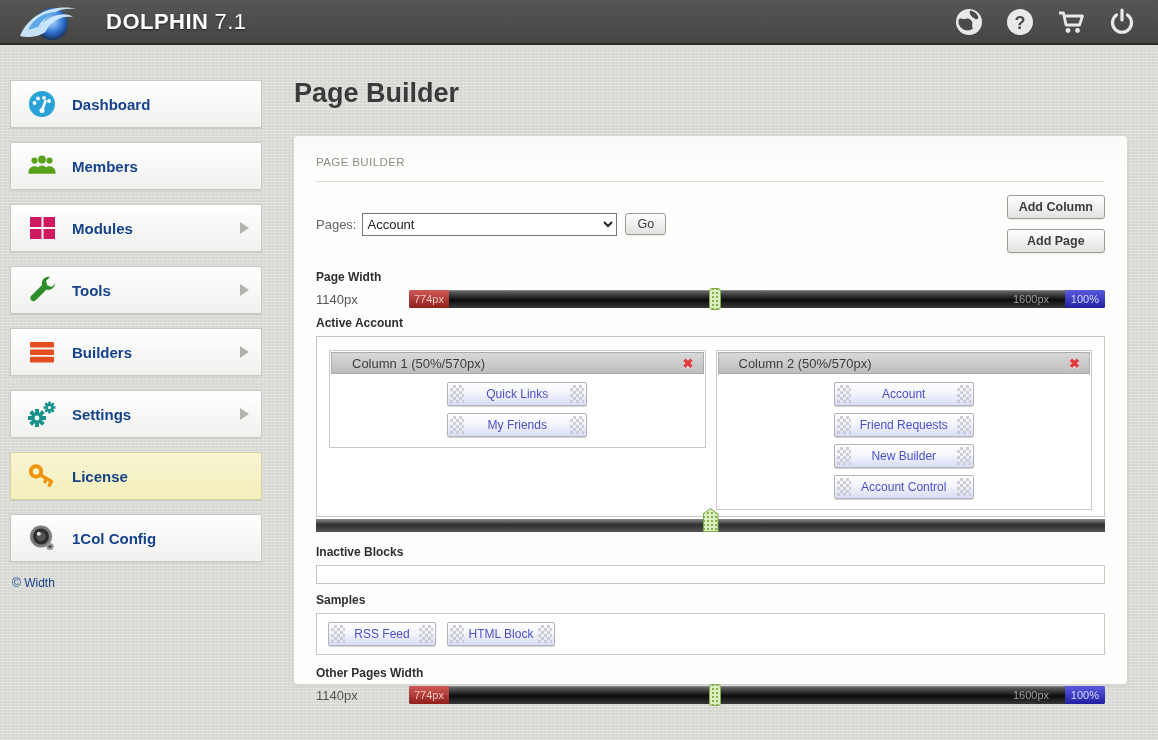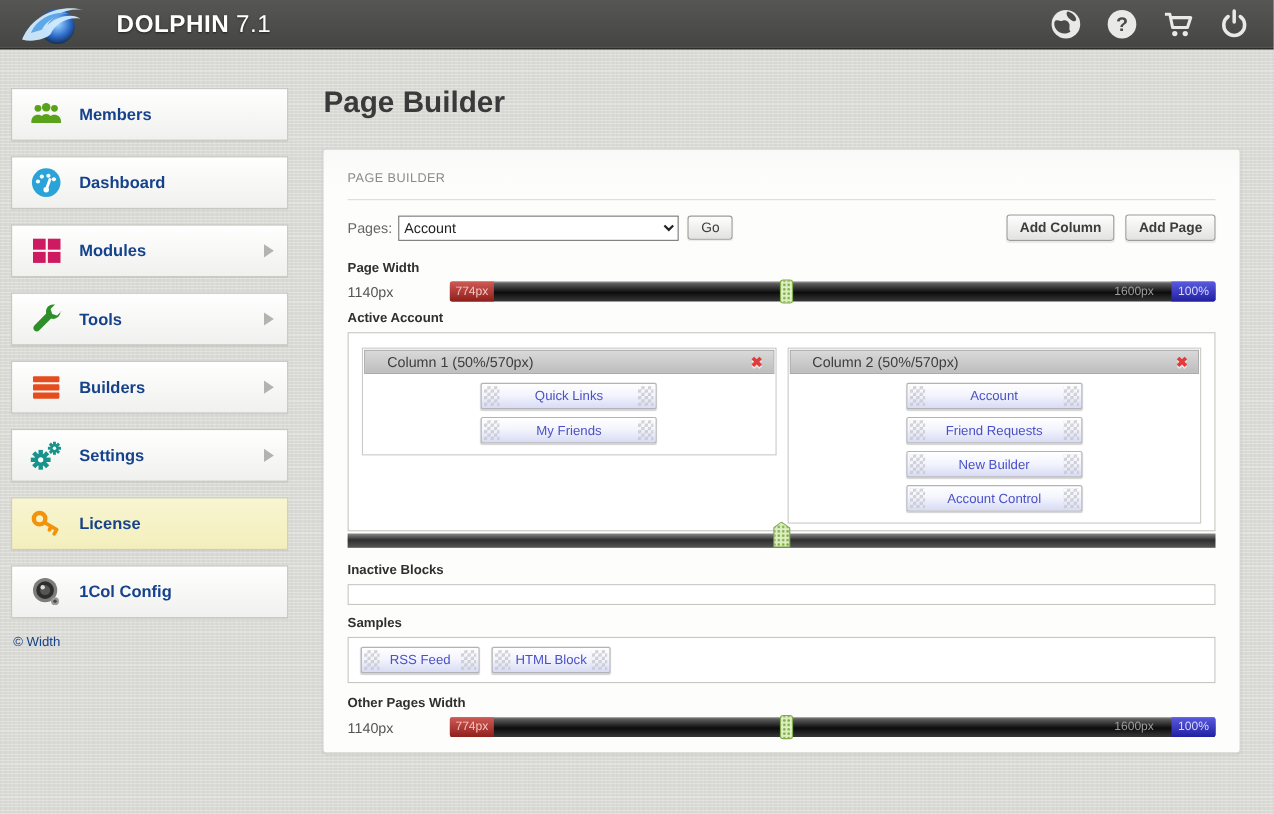--- a/index.html
+++ b/index.html
@@ -56,21 +56,21 @@
   .pages-row { display:flex; align-items:center; margin-bottom:17px; }
   .pages-label { font-size:13px; color:#666; margin-right:6px; }
   .pages-select { width:255px; height:23px; font-size:13px; font-family:"Liberation Sans",sans-serif;
     border:1px solid #777; background:#fff; color:#222; margin-right:8px; }
   .btn {
     font-family:"Liberation Sans",sans-serif; font-size:12.5px; color:#3c3c3c;
     background:linear-gradient(#fefefe, #e2e2e0); border:1px solid #9c9c98; border-radius:3px;
     padding:3px 11px; cursor:pointer; box-shadow:0 1px 1px rgba(0,0,0,.08);
   }
   .btn.bold { font-weight:bold; padding:4px 11px; }
-  .right-btns { margin-left:auto; display:flex; gap:10px; }
+  .right-btns { margin-left:auto; display:flex; gap:10px;flex-direction:column; }
 
   .section-label { font-size:12px; font-weight:bold; color:#2f2f2f; margin:8px 0 6px; }
 
   .width-row { display:flex; align-items:center; margin-bottom:8px; }
   .width-current { width:93px; font-size:13px; color:#555; }
   .slider { position:relative; flex:1; height:18px; border-radius:2px; cursor:pointer;
     background:linear-gradient(#6d6d6d, #0c0c0c 55%, #383838); box-shadow:inset 0 1px 1px rgba(255,255,255,.25); }
   .badge-min { position:absolute; left:0; top:0; height:18px; line-height:18px; padding:0 5px;
     font-size:11px; color:#f3c5c3; background:linear-gradient(#cf5a55, #8f1f1b);
     border-radius:2px 0 0 2px; }
@@ -92,21 +92,21 @@
   }
   .ab-column { flex:1; border:1px solid #c9c9c5; background:#fff; padding:1px; }
   .col-header { height:22px; display:flex; align-items:center;
     background:linear-gradient(#d9d9d9, #bdbdbd); border:1px solid #ababab; }
   .col-title { flex:1; text-align:left; font-size:13px; color:#3d3d3d; padding-left:20px; }
   .col-close { width:20px; font-size:13px; font-weight:bold; color:#e23b3b; cursor:pointer;
     text-shadow:0 1px 0 rgba(255,255,255,.6); }
   .col-body { padding:8px 0 9px; display:flex; flex-direction:column; align-items:center; gap:7px; }
 
   .block {
-    position:relative; width:160px; height:24px; display:flex; align-items:center; justify-content:center;
+    position:relative; width:140px; height:24px; display:flex; align-items:center; justify-content:center;
     font-size:12px; color:#4a50c8; cursor:move;
     border:1px solid #b2b2b8; border-radius:2px;
     background:linear-gradient(#ffffff, #f4f5fd 45%, #d8dcf5);
     box-shadow:0 1px 1px rgba(0,0,0,.18);
   }
   .block::before, .block::after {
     content:""; position:absolute; top:2px; bottom:2px; width:14px; opacity:.85;
     background-image:linear-gradient(45deg, #c7c7cd 25%, transparent 25%, transparent 75%, #c7c7cd 75%),
                      linear-gradient(45deg, #c7c7cd 25%, transparent 25%, transparent 75%, #c7c7cd 75%);
     background-size:6px 6px; background-position:0 0, 3px 3px;
@@ -165,42 +165,42 @@
     <svg class="tb-icon" viewBox="0 0 32 32">
       <path d="M10.5 9a9.5 9.5 0 1 0 11 0" fill="none" stroke="#e9e9e7" stroke-width="3.2" stroke-linecap="round"></path>
       <line x1="16" y1="4" x2="16" y2="14" stroke="#e9e9e7" stroke-width="3.2" stroke-linecap="round"></line>
     </svg>
   </div>
 </div>
 
 <div class="sidebar">
 
   <div class="side-item">
-    <svg class="side-icon" viewBox="0 0 30 30" fill="#5aa21c">
-      <circle cx="7.5" cy="9.5" r="3.1"></circle>
-        <circle cx="22.5" cy="9.5" r="3.1"></circle>
-        <circle cx="15" cy="8.5" r="3.9"></circle>
-      <path d="M1.5 21.5c0-3.8 2.8-6.2 6-6.2 1.4 0 2.6.5 3.5 1.2 1-1.2 2.4-1.9 4-1.9s3 .7 4 1.9c.9-.7 2.1-1.2 3.5-1.2 3.2 0 6 2.4 6 6.2v1.3h-27z"></path>
-    </svg>
-    <span class="side-label">Members</span>
-  </div>
-
-  <div class="side-item">
     <svg class="side-icon" viewBox="0 0 30 30">
       <circle cx="15" cy="15" r="13" fill="#2aa3d8"></circle>
       <g fill="#fff">
         <circle cx="7.5" cy="14" r="1.9"></circle>
           <circle cx="11" cy="9.5" r="1.9"></circle>
           <circle cx="17" cy="8.8" r="1.9"></circle>
           <circle cx="22" cy="12" r="1.9"></circle>
         <path d="M13.6 21.5 L16.4 21.5 L20 11.5 L17.5 10.8 Z"></path>
         <circle cx="15" cy="21.5" r="2.5"></circle>
       </g>
     </svg>
     <span class="side-label">Dashboard</span>
+  </div>
+
+  <div class="side-item">
+    <svg class="side-icon" viewBox="0 0 30 30" fill="#5aa21c">
+      <circle cx="7.5" cy="9.5" r="3.1"></circle>
+        <circle cx="22.5" cy="9.5" r="3.1"></circle>
+        <circle cx="15" cy="8.5" r="3.9"></circle>
+      <path d="M1.5 21.5c0-3.8 2.8-6.2 6-6.2 1.4 0 2.6.5 3.5 1.2 1-1.2 2.4-1.9 4-1.9s3 .7 4 1.9c.9-.7 2.1-1.2 3.5-1.2 3.2 0 6 2.4 6 6.2v1.3h-27z"></path>
+    </svg>
+    <span class="side-label">Members</span>
   </div>
 
   <div class="side-item">
     <svg class="side-icon" viewBox="0 0 30 30" fill="#ce1a60">
       <rect x="3" y="4" width="11.5" height="10"></rect>
         <rect x="16.5" y="4" width="11.5" height="10"></rect>
       <rect x="3" y="16" width="11.5" height="10"></rect>
         <rect x="16.5" y="16" width="11.5" height="10"></rect>
     </svg>
     <span class="side-label">Modules</span>

